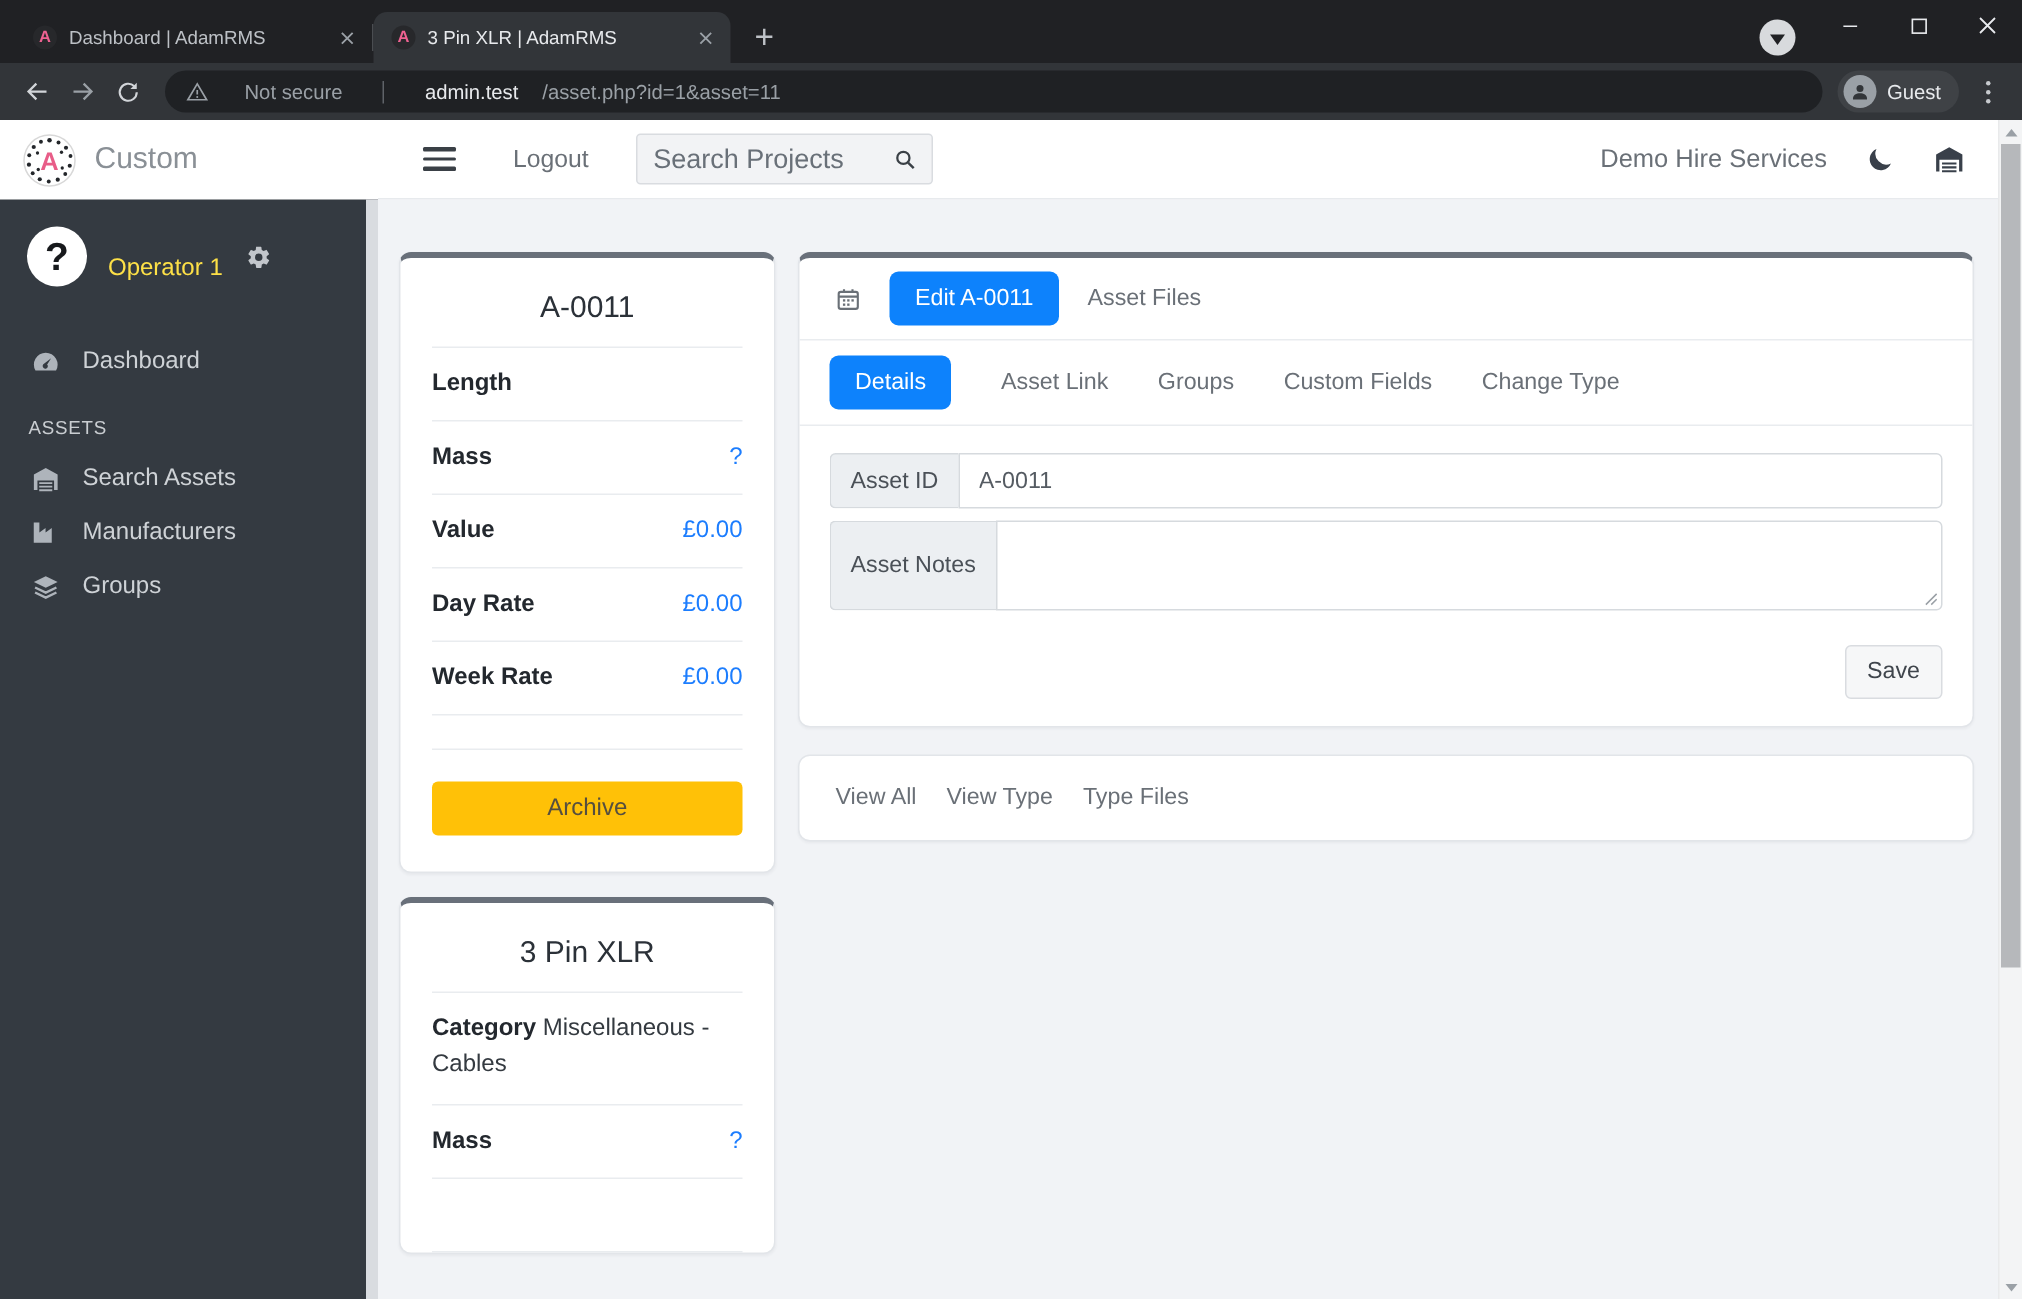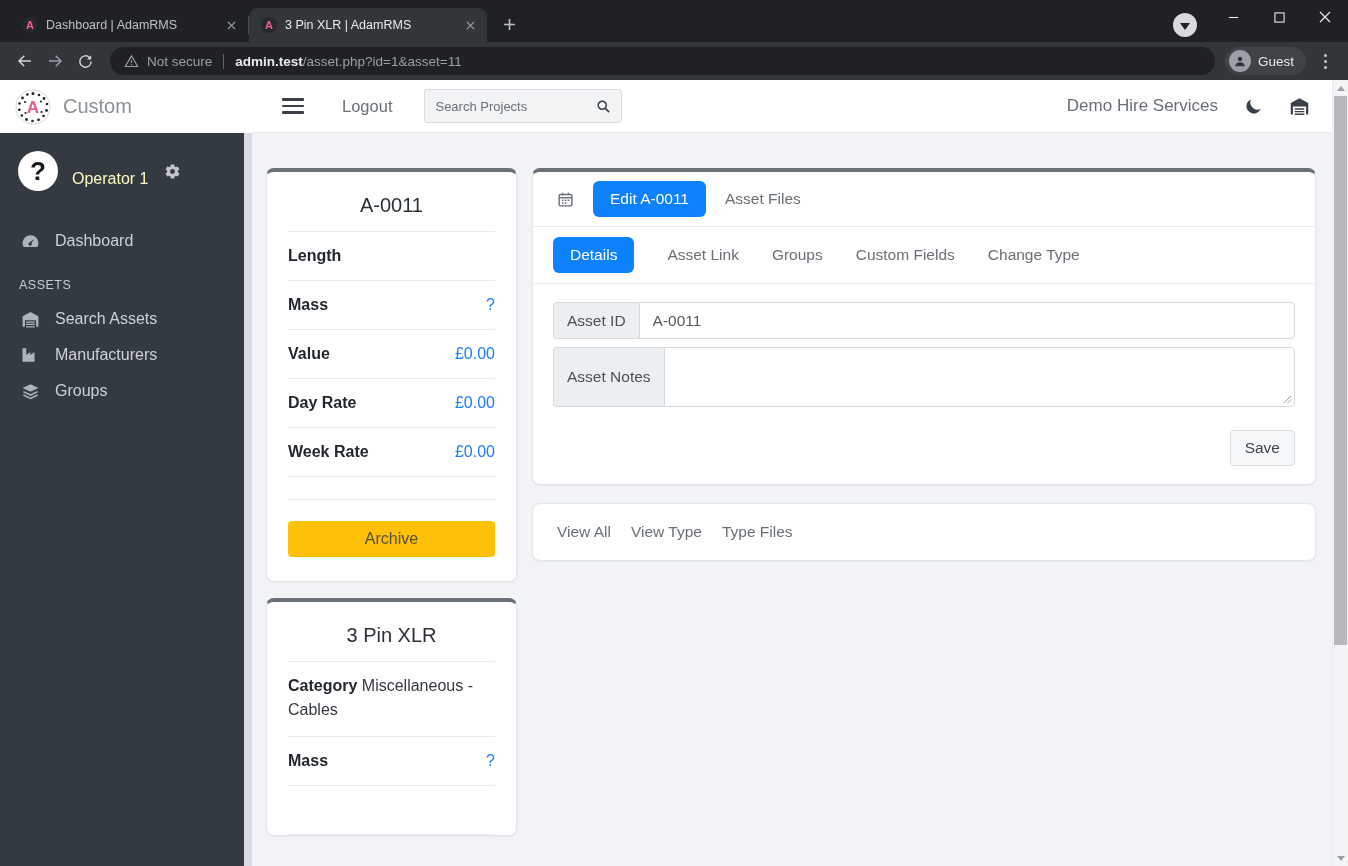--- a/index.html
+++ b/index.html
@@ -17,52 +17,52 @@
   .tab-close { width:18px; height:18px; border-radius:50%; display:flex; align-items:center; justify-content:center; color:#9aa0a6; flex-shrink:0; }
   .newtab { width:28px; height:28px; margin:0 0 4px 8px; border-radius:50%; display:flex; align-items:center; justify-content:center; color:#bdc1c6; }
   .win-controls { position:absolute; right:0; top:0; height:34px; display:flex; }
   .win-btn { width:46px; height:34px; display:flex; align-items:center; justify-content:center; color:#e8eaed; }
   .media-btn { position:absolute; right:151px; top:13px; width:24px; height:24px; border-radius:50%; background:#d8dadd; display:flex; align-items:center; justify-content:center; }
   .tri-down { width:0; height:0; border-left:5px solid transparent; border-right:5px solid transparent; border-top:7px solid #202124; margin-top:2px; }
 
   .toolbar { height:38px; background:#323539; display:flex; align-items:center; padding:0 10px; flex-shrink:0; }
   .nav-btn { width:30px; height:30px; display:flex; align-items:center; justify-content:center; color:#d2d5d9; flex-shrink:0; }
   .nav-btn.dim { color:#9aa0a6; }
-  .urlbar { flex:1; height:28px; background:#1f2124; border-radius:14px; margin:0 10px; display:flex; align-items:center; padding:0 14px; font-size:13.5px; color:#9aa0a6; min-width:0; }
+  .urlbar { flex:1; height:28px; background:#1f2124; border-radius:14px; margin:0 10px; display:flex; align-items:center; padding:0 14px; font-size:13.5px; color:#9aa0a6; min-width:0;gap:16px; }
   .url-div { width:1px; height:15px; background:#5f6368; margin:0 11px; }
-  .url-domain { color:#e8eaed; font-weight:bold; }
+  .url-domain { color:#e8eaed; font-weight:normal; }
   .url-path { color:#9aa0a6; }
   .guest-chip { height:28px; border-radius:14px; background:#3f4246; display:flex; align-items:center; gap:7px; padding:0 12px 0 4px; color:#e8eaed; font-size:13.5px; flex-shrink:0; }
   .guest-ava { width:22px; height:22px; border-radius:50%; background:#9aa0a6; display:flex; align-items:center; justify-content:center; color:#323539; }
   .kebab { width:26px; height:26px; margin-left:6px; display:flex; align-items:center; justify-content:center; flex-shrink:0; }
   .kebab i { width:3px; height:3px; border-radius:50%; background:#c7cace; box-shadow:0 -6px 0 #c7cace, 0 6px 0 #c7cace; display:block; }
 
   
   .app { flex:1; display:flex; min-height:0; }
   .sidebar { width:252px; background:#343a41; flex-shrink:0; position:relative; }
   .brand { height:53px; background:#fff; display:flex; align-items:center; gap:12px; padding:0 15px; }
   .brand-name { color:#8a9096; font-size:20px; }
   .user-row { height:76px; display:flex; align-items:center; gap:14px; padding:0 18px; }
   .avatar { width:40px; height:40px; border-radius:50%; background:#fff; color:#17191c; font-size:26px; font-weight:bold; display:flex; align-items:center; justify-content:center; }
-  .user-name { color:#fef9c3; font-size:16px;margin-top:16px; }
+  .user-name { color:#fde047; font-size:16px;margin-top:16px; }
   .gear { color:#c2c6cb; display:flex; margin-left:2px; }
   .snav { padding-top:14px; }
   .snav-item { height:36px; display:flex; align-items:center; gap:14px; padding:0 19px; color:#ced2d6; font-size:16px; cursor:pointer; }
   .snav-ico { width:22px; display:flex; justify-content:center; color:#aeb4bb; flex-shrink:0; }
   .snav-chev { margin-left:auto; color:#c2c6cb; display:flex; }
   .snav-section { padding:19px 19px 9px; color:#c9cdd1; font-size:12.5px; letter-spacing:.5px; }
   .sidebar-sb { position:absolute; top:53px; right:0; bottom:0; width:8px; background:#d9dce0; }
 
   .main { flex:1; display:flex; flex-direction:column; min-width:0; }
   .topnav { height:53px; background:#fff; display:flex; align-items:center; padding:0 22px 0 30px; border-bottom:1px solid #e7eaed; flex-shrink:0; }
   .hamburger { width:22px; display:flex; flex-direction:column; gap:4px; }
   .hamburger i { height:2.5px; background:#3a4046; border-radius:1px; display:block; }
   .logout { color:#6a7077; font-size:16.5px; margin-left:38px; }
   .searchbox { margin-left:32px; width:198px; height:34px; background:#f2f3f5; border:1px solid #d9dce0; border-radius:3px; display:flex; align-items:center; padding:0 10px; gap:6px; }
-  .searchbox input { flex:1; border:0; background:transparent; outline:none; font-family:inherit; font-size:13px; color:#701a75; min-width:0; }
+  .searchbox input { flex:1; border:0; background:transparent; outline:none; font-family:inherit; font-size:18px; color:#701a75; min-width:0; }
   .searchbox input::placeholder { color:#697078; opacity:1; }
   .search-ico { color:#3a4046; display:flex; }
   .tn-spacer { flex:1; }
   .company { color:#6a7077; font-size:17px; }
   .tn-ico { color:#39404a; display:flex; margin-left:26px; }
 
   .content { flex:1; display:flex; align-items:flex-start; gap:15px; padding:35px 16px 0 14px; overflow:hidden; }
   .card { background:#fff; border:1px solid #e2e5e9; border-radius:8px; box-shadow:0 1px 2px rgba(30,40,50,.05); }
   .accent-top { border-top:4px solid #69707a; }
 

